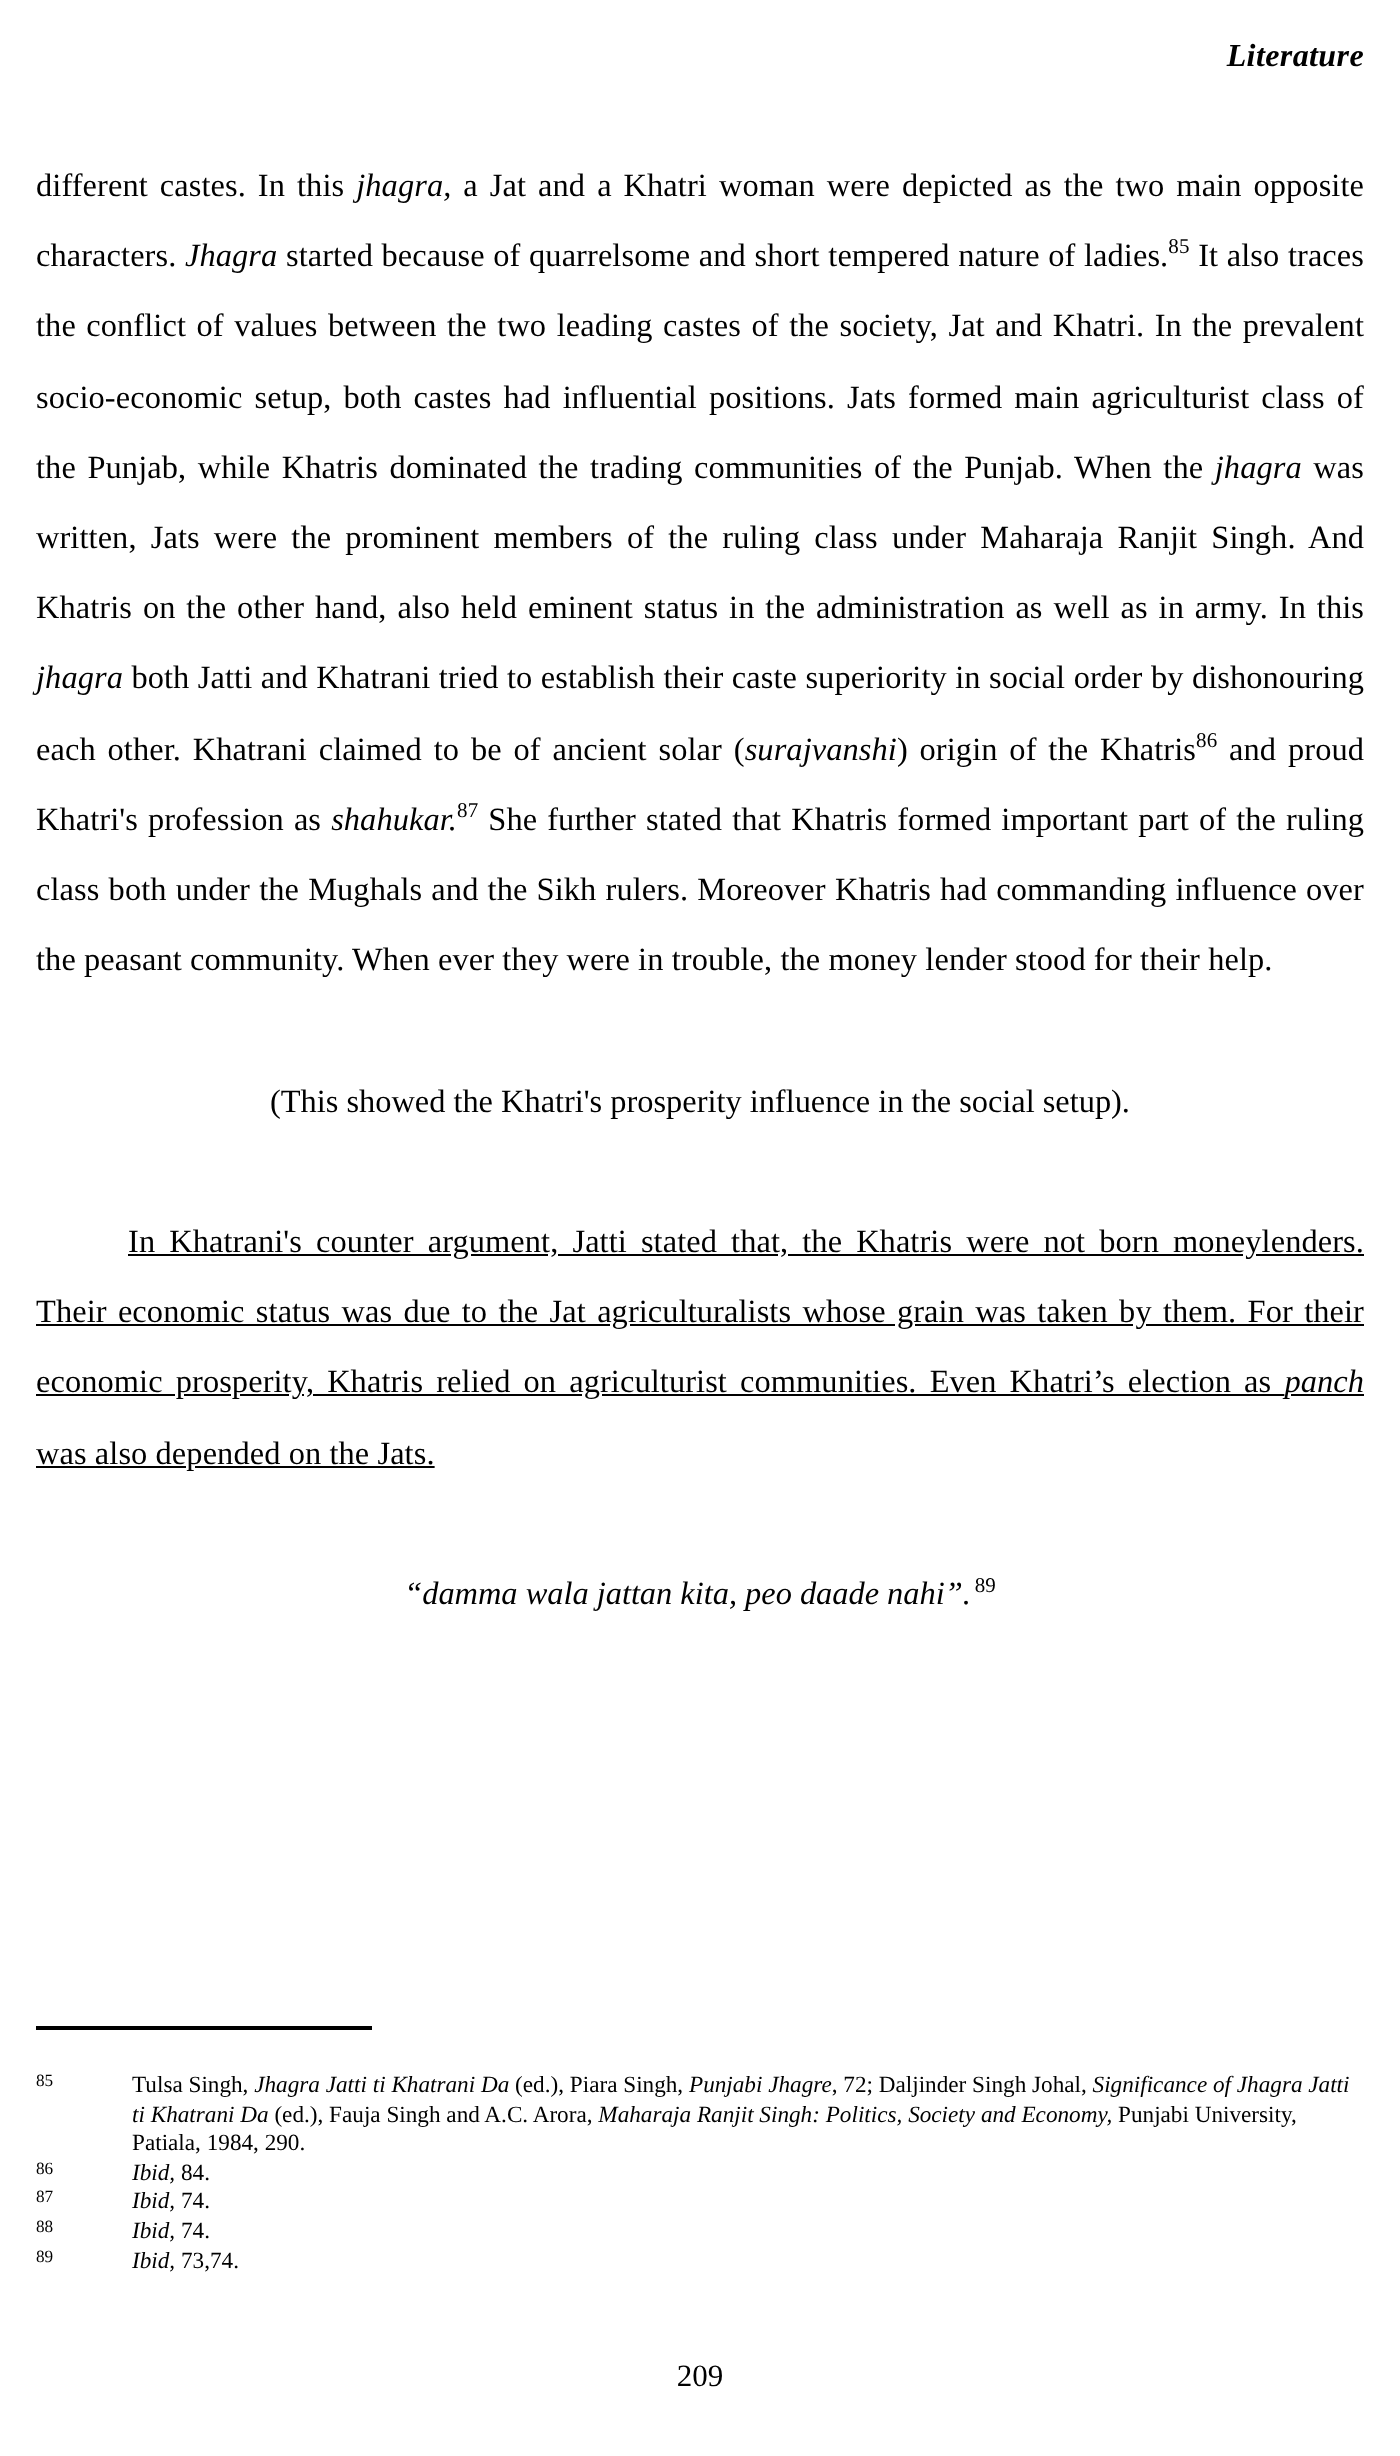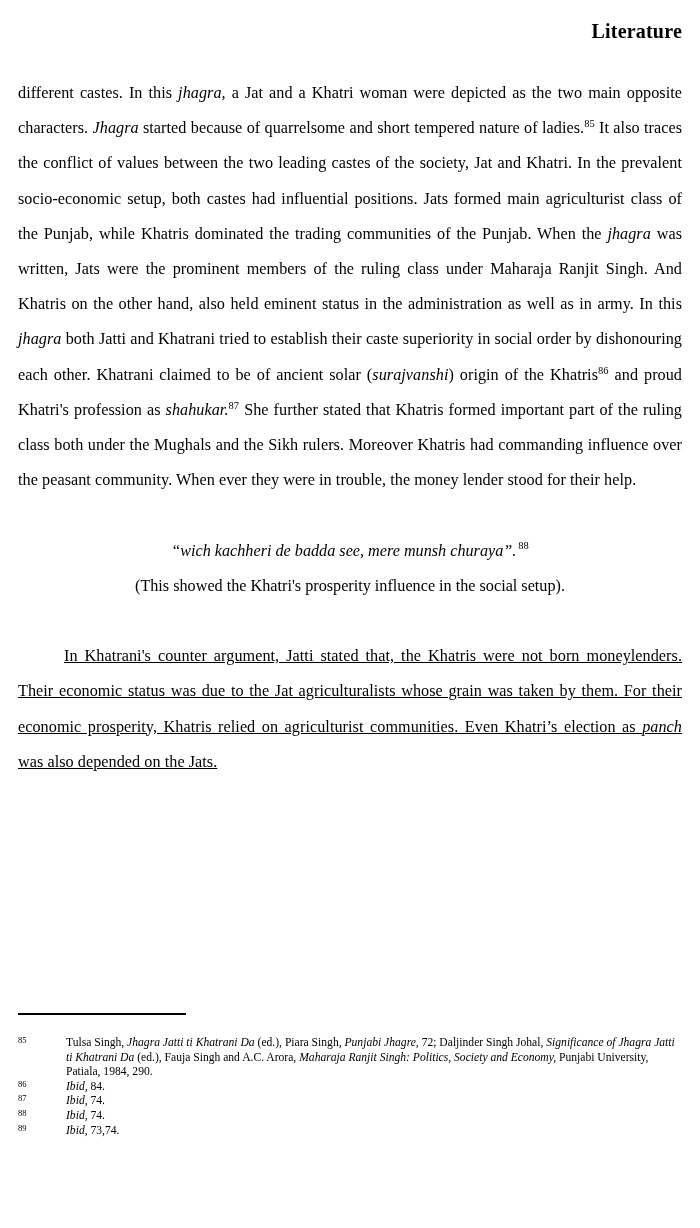--- a/index.html
+++ b/index.html
@@ -20,22 +20,23 @@
     width: 700px;
     height: 1228px;
     box-sizing: border-box;
   }
 
   
   .running-head {
     position: absolute;
     top: 20px;
     right: 18px;
-    font-size: 20px;
+    font-size: 16px;
     font-weight: bold;
+    font-style: italic;
     letter-spacing: 0.2px;
     text-align: right;
   }
 
   
   .body-block {
     position: absolute;
     top: 76px;
     left: 18px;
     width: 664px;
@@ -124,30 +125,30 @@
 <div class="page">
 
   <div class="running-head">Literature</div>
 
   <div class="body-block">
 
     <p class="para noindent"><span>different castes. In this </span><i>jhagra,</i><span> a Jat and a Khatri woman were depicted as the two main opposite characters. </span><i>Jhagra</i><span> started because of quarrelsome and short tempered nature of ladies.</span><sup>85</sup><span> It also traces the conflict of values between the two leading castes of the society, Jat and Khatri. In the prevalent socio-economic setup, both castes had influential positions. Jats formed main agriculturist class of the Punjab, while Khatris dominated the trading communities of the Punjab. When the </span><i>jhagra</i><span> was written, Jats were the prominent members of the ruling class under Maharaja Ranjit Singh. And Khatris on the other hand, also held eminent status in the administration as well as in army. In this </span><i>jhagra</i><span> both Jatti and Khatrani tried to establish their caste superiority in social order by dishonouring each other. Khatrani claimed to be of ancient solar (</span><i>surajvanshi</i><span>) origin of the Khatris</span><sup>86</sup><span> and proud Khatri's profession as </span><i>shahukar.</i><sup>87</sup><span> She further stated that Khatris formed important part of the ruling class both under the Mughals and the Sikh rulers. Moreover Khatris had commanding influence over the peasant community. When ever they were in trouble, the money lender stood for their help.</span></p>
 
     <div class="spacer-line"></div>
 
-    <p class="center-line"><i class="quote-it">“wich kachheri de badda see, mere munsh churaya”.</i><sup class="sup-sp">88</sup></p>
 
     <p class="center-line">(This showed the Khatri's prosperity influence in the social setup).</p>
 
     <div class="spacer-line"></div>
 
     <p class="para indent"><span>In Khatrani's counter argument, Jatti stated that, the Khatris were not born moneylenders. Their economic status was due to the Jat agriculturalists whose grain was taken by them. For their economic prosperity, Khatris relied on agriculturist communities. Even Khatri’s election as </span><i>panch</i><span> was also depended on the Jats.</span></p>
 
     <div class="spacer-line"></div>
 
+    <p class="center-line"><i class="quote-it">“damma wala jattan kita, peo daade nahi”.</i><sup class="sup-sp">89</sup></p>
 
     <div class="spacer-line"></div>
     <div class="spacer-half"></div>
 
 
   </div>
 
   <div class="fn-rule"></div>
 
   <div class="footnotes">
@@ -166,14 +167,15 @@
       <div class="fn">
         <span class="fn-num">88</span>
         <span class="fn-text"><i>Ibid,</i><span> 74.</span></span>
       </div>
       <div class="fn">
         <span class="fn-num">89</span>
         <span class="fn-text"><i>Ibid,</i><span> 73,74.</span></span>
       </div>
     </div>
 
+  <div class="folio">209</div>
 
 </div>
 
 </body></html>

